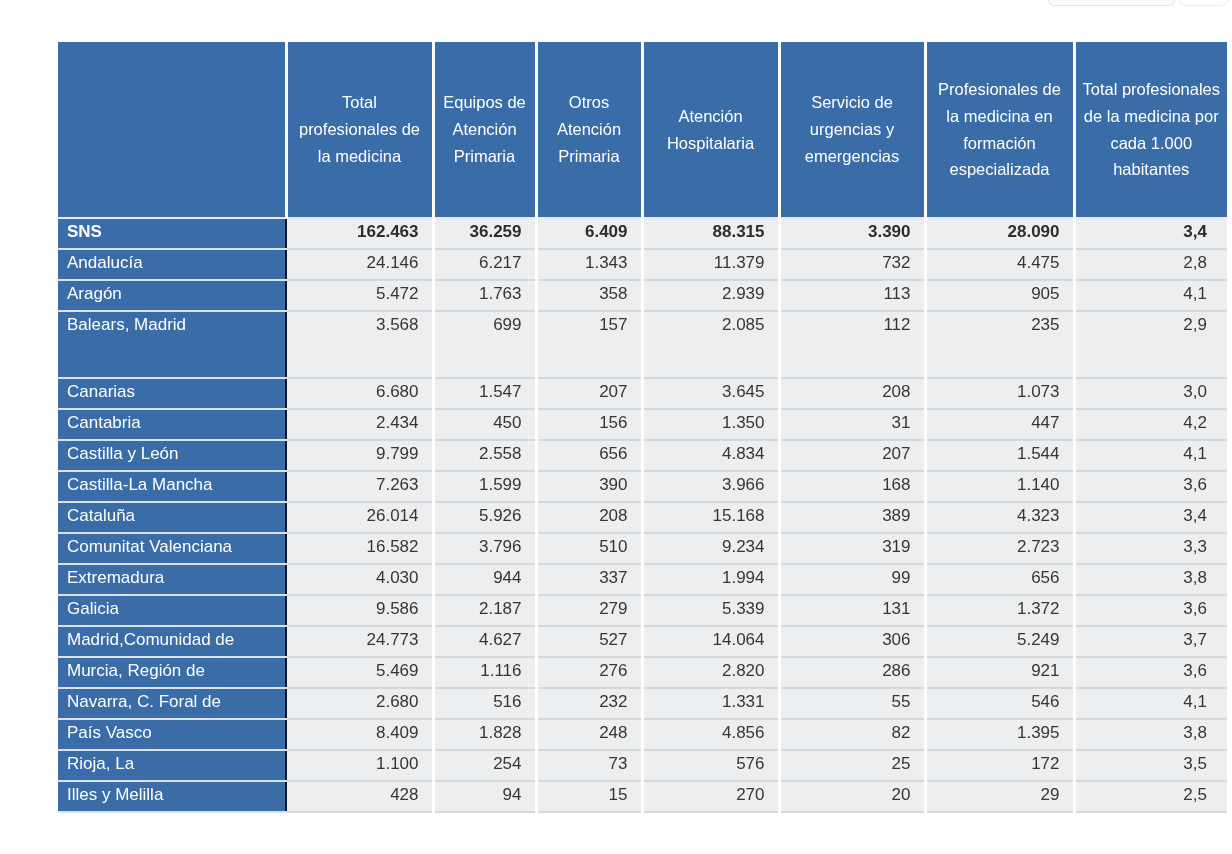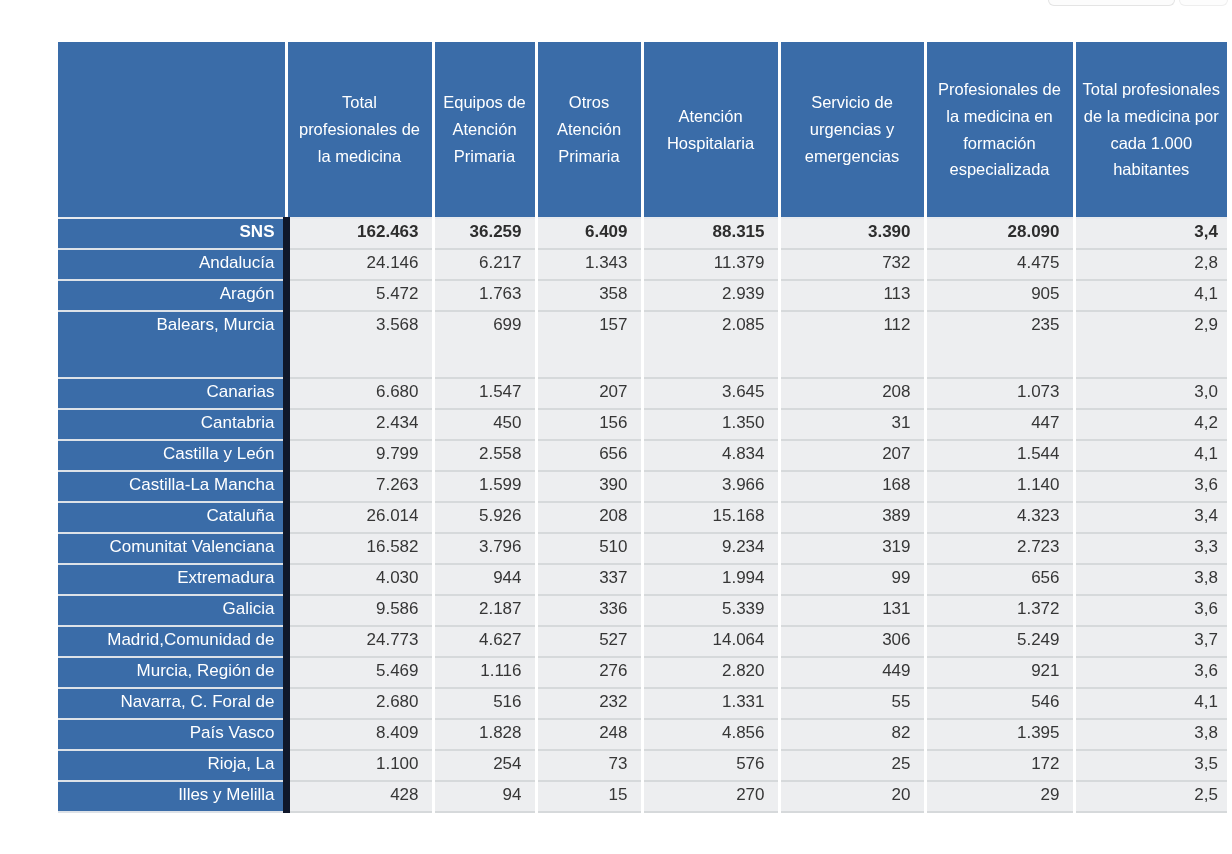--- a/index.html
+++ b/index.html
@@ -54,41 +54,41 @@
   thead th:last-child { border-right: none; }
 
   tbody tr { height: 31px; }
   tbody tr.tall { height: 67px; }
 
   tbody th.rowlabel {
     background: #3A6CA8;
     color: #ffffff;
     font-weight: 400;
     font-size: 17px;
-    text-align: right;
+    text-align: left;
     vertical-align: top;
     padding: 3px 8px 0 9px;
-    border-right: 7px solid #0f172a;
+    border-right: 2px solid #0f172a;
     border-bottom: 2px solid #dde2e8;
     white-space: nowrap;
     overflow: hidden;
     margin-top: 41px;
   }
 
   tbody td {
     background: #EDEEF0;
     color: #363636;
     font-size: 17px;
     text-align: right;
     vertical-align: top;
     padding: 3px 13px 0 0;
     border-right: 3px solid #ffffff;
     border-bottom: 2px solid #d6d9db;
   }
-  tbody td:last-child { border-right: none; padding-right: 9px; }
+  tbody td:last-child { border-right: none; padding-right: 20px; }
 
   tbody tr.totals th.rowlabel,
   tbody tr.totals td {
     font-weight: 700;
     color: #2d2d2d;
   }
   tbody tr.totals th.rowlabel { color: #ffffff; }
 </style>
 </head>
 <body>
@@ -144,21 +144,21 @@
         <th class="rowlabel">Aragón</th>
         <td>5.472</td>
         <td>1.763</td>
         <td>358</td>
         <td>2.939</td>
         <td>113</td>
         <td>905</td>
         <td>4,1</td>
       </tr>
       <tr class="tall">
-        <th class="rowlabel">Balears, Murcia</th>
+        <th class="rowlabel">Balears, Madrid</th>
         <td>3.568</td>
         <td>699</td>
         <td>157</td>
         <td>2.085</td>
         <td>112</td>
         <td>235</td>
         <td>2,9</td>
       </tr>
       <tr>
         <th class="rowlabel">Canarias</th>
@@ -227,21 +227,21 @@
         <td>337</td>
         <td>1.994</td>
         <td>99</td>
         <td>656</td>
         <td>3,8</td>
       </tr>
       <tr>
         <th class="rowlabel">Galicia</th>
         <td>9.586</td>
         <td>2.187</td>
-        <td>336</td>
+        <td>279</td>
         <td>5.339</td>
         <td>131</td>
         <td>1.372</td>
         <td>3,6</td>
       </tr>
       <tr>
         <th class="rowlabel">Madrid,Comunidad de</th>
         <td>24.773</td>
         <td>4.627</td>
         <td>527</td>
@@ -249,21 +249,21 @@
         <td>306</td>
         <td>5.249</td>
         <td>3,7</td>
       </tr>
       <tr>
         <th class="rowlabel">Murcia, Región de</th>
         <td>5.469</td>
         <td>1.116</td>
         <td>276</td>
         <td>2.820</td>
-        <td>449</td>
+        <td>286</td>
         <td>921</td>
         <td>3,6</td>
       </tr>
       <tr>
         <th class="rowlabel">Navarra, C. Foral de</th>
         <td>2.680</td>
         <td>516</td>
         <td>232</td>
         <td>1.331</td>
         <td>55</td>

